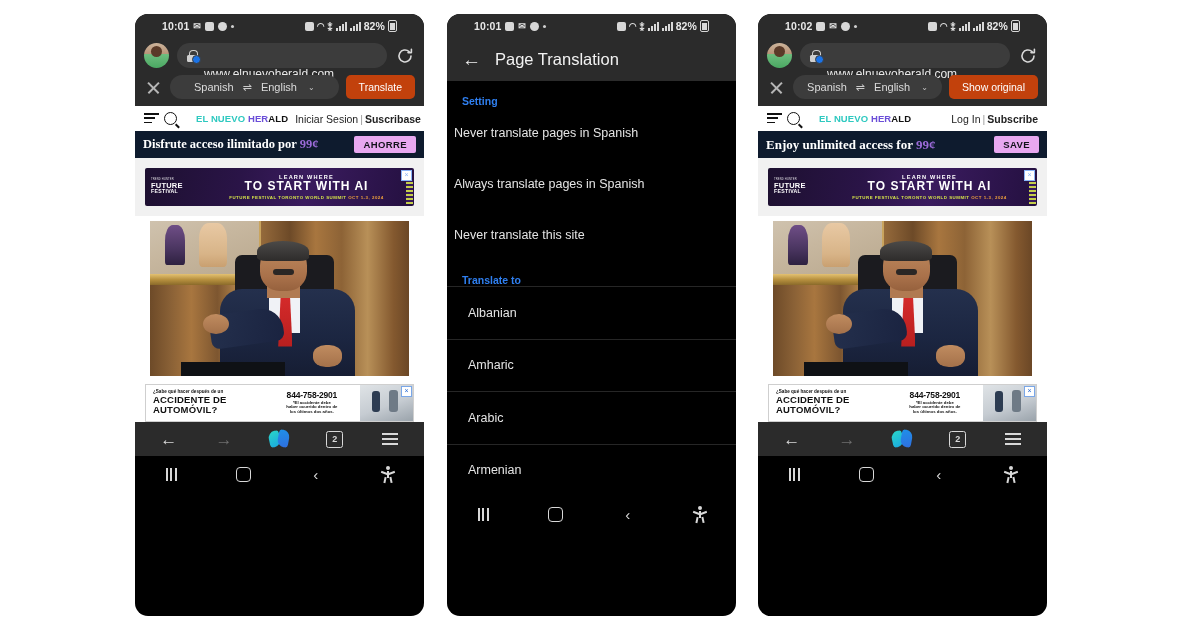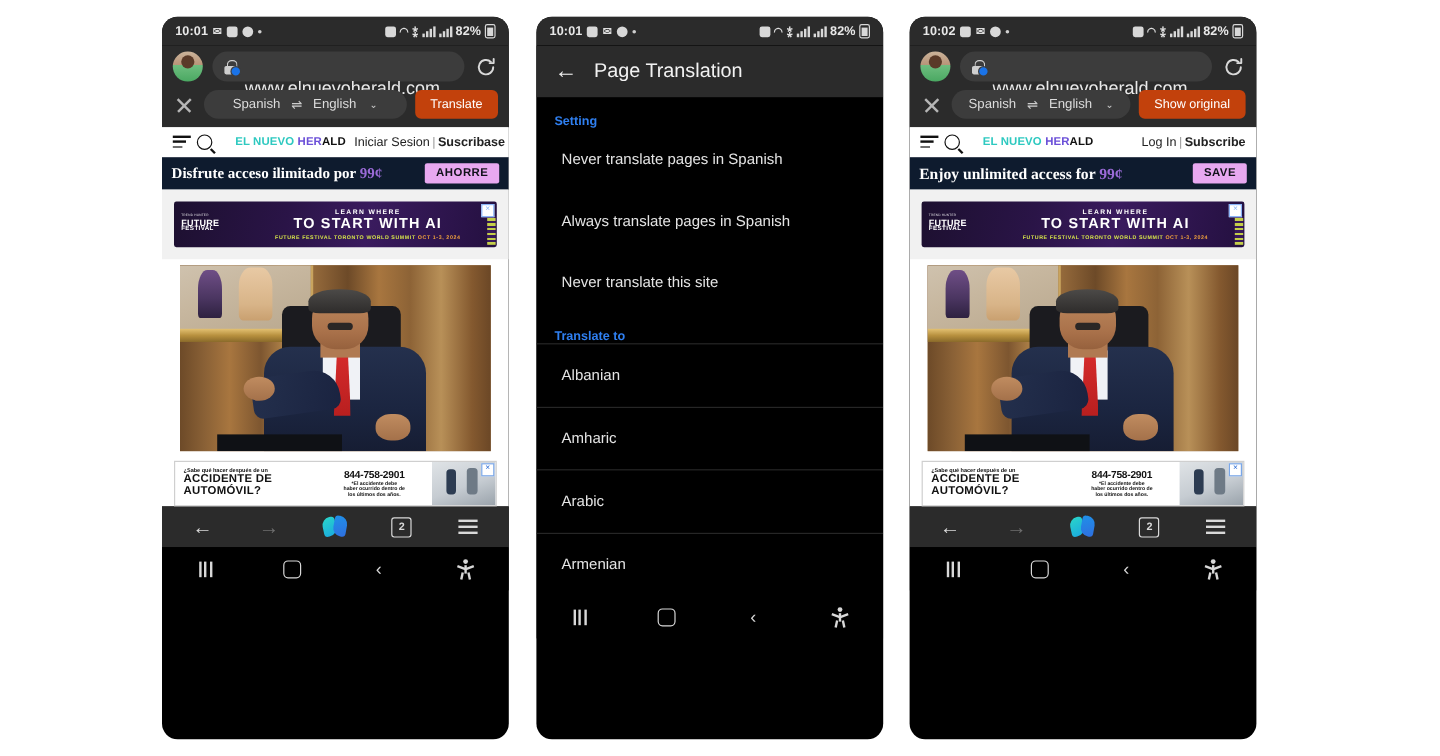--- a/index.html
+++ b/index.html
@@ -11,21 +11,21 @@
   .stage{position:relative;width:1200px;height:630px;}
 
   
   .phone{position:absolute;top:14px;width:289px;height:602px;border-radius:13px;overflow:hidden;background:#000;}
   #phone1{left:135px;}
   #phone2{left:447px;}
   #phone3{left:758px;}
 
   
   .statusbar{height:24px;background:#2b2b2b;display:flex;
-    padding:0 11px;color:#e8e8e8;font-size:10.5px;font-weight:600;letter-spacing:.1px;}
+    padding:0 27px;color:#e8e8e8;font-size:10.5px;font-weight:600;letter-spacing:.1px;}
   .sb-left{display:flex;align-items:center;gap:4px;}
   .sb-right{margin-left:auto;display:flex;align-items:center;gap:3px;}
   .sb-ic{font-size:9px;line-height:1;opacity:.95;display:inline-block;}
   .sb-sq{width:9px;height:9px;border-radius:2px;background:#d8d8d8;display:inline-block;}
   .sb-circ{width:9px;height:9px;border-radius:50%;background:#d8d8d8;display:inline-block;}
   .sb-dot{width:3px;height:3px;border-radius:50%;background:#cfcfcf;display:inline-block;}
   .sb-bars{display:inline-flex;align-items:flex-end;gap:1px;height:9px;}
   .sb-bars i{width:2px;background:#d8d8d8;display:block;}
   .sb-bars i:nth-child(1){height:3px;}
   .sb-bars i:nth-child(2){height:5px;}
@@ -39,21 +39,21 @@
   .chrome{background:#2b2b2b;padding:5px 9px 7px 9px;}
   .urlrow{display:flex;align-items:center;gap:8px;}
   .avatar{width:25px;height:25px;border-radius:50%;flex:none;overflow:hidden;position:relative;
     background:linear-gradient(180deg,#cbb39a 0%,#b89478 45%,#6dbd7e 46%,#4aa862 100%);}
   .avatar::after{content:"";position:absolute;left:7px;top:3px;width:11px;height:11px;border-radius:50%;background:#5a3a28;}
   .urlbar{flex:1;height:25px;background:#3c3c3c;border-radius:13px;display:flex;align-items:center;gap:6px;padding:0 10px;}
   .lock{position:relative;width:11px;height:12px;flex:none;}
   .lock .shk{position:absolute;left:2px;top:0;width:7px;height:6px;border:1.6px solid #cfcfcf;border-bottom:none;border-radius:4px 4px 0 0;}
   .lock .bdy{position:absolute;left:0;bottom:0;width:11px;height:7px;border-radius:1.5px;background:#cfcfcf;}
   .lock .bdg{position:absolute;right:-3px;bottom:-2px;width:7px;height:7px;border-radius:50%;background:#1a73e8;border:1px solid #3c3c3c;}
-  .urltxt{color:#e9e9e9;font-size:15px;white-space:nowrap;overflow:hidden;text-overflow:ellipsis;margin-top:36px;}
+  .urltxt{color:#e9e9e9;font-size:12px;white-space:nowrap;overflow:hidden;text-overflow:ellipsis;margin-top:36px;}
   .reload{width:20px;height:20px;flex:none;position:relative;}
   .reload svg{display:block;}
 
   
   .trrow{display:flex;align-items:center;gap:7px;margin-top:7px;}
   .closex{width:19px;height:19px;flex:none;position:relative;opacity:.85;}
   .closex::before,.closex::after{content:"";position:absolute;left:2px;top:9px;width:15px;height:1.5px;background:#cfcfcf;}
   .closex::before{transform:rotate(45deg);}
   .closex::after{transform:rotate(-45deg);}
   .langpill{flex:1;height:24px;background:#3c3c3c;border-radius:13px;display:flex;align-items:center;
@@ -188,21 +188,21 @@
   .acc .aR{position:absolute;right:0;top:5.5px;width:7px;height:1.8px;background:#d8d8d8;transform:rotate(-20deg);}
   .acc .lL{position:absolute;left:3px;top:11px;width:1.8px;height:6px;background:#d8d8d8;transform:rotate(12deg);}
   .acc .lR{position:absolute;right:3px;top:11px;width:1.8px;height:6px;background:#d8d8d8;transform:rotate(-12deg);}
 
   
   .tpanel{background:#000;flex:1;display:flex;flex-direction:column;overflow:hidden;}
   .tp-hdr{height:43px;background:#2b2b2b;display:flex;align-items:center;gap:14px;padding:0 15px;}
   .tp-back{color:#f0f0f0;font-size:19px;line-height:1;}
   .tp-title{color:#f2f2f2;font-size:16.5px;}
   .tp-sec{color:#2f7ff0;font-size:10.5px;font-weight:700;padding:14px 15px 0 15px;}
-  .tp-item{height:51px;display:flex;align-items:center;padding:0 21px;color:#e4e4e4;font-size:12.5px;}
+  .tp-item{height:51px;display:flex;align-items:center;padding:0 7px;color:#e4e4e4;font-size:12.5px;}
   .tp-lang{height:51.5px;display:flex;align-items:center;padding:0 21px;color:#e4e4e4;font-size:12.5px;border-top:1px solid #262626;}
   .tp-lang.first{border-top:none;}
 </style>
 </head>
 <body>
 
 <div class="stage">
 
   <div class="phone" id="phone1">
     <div class="statusbar">

